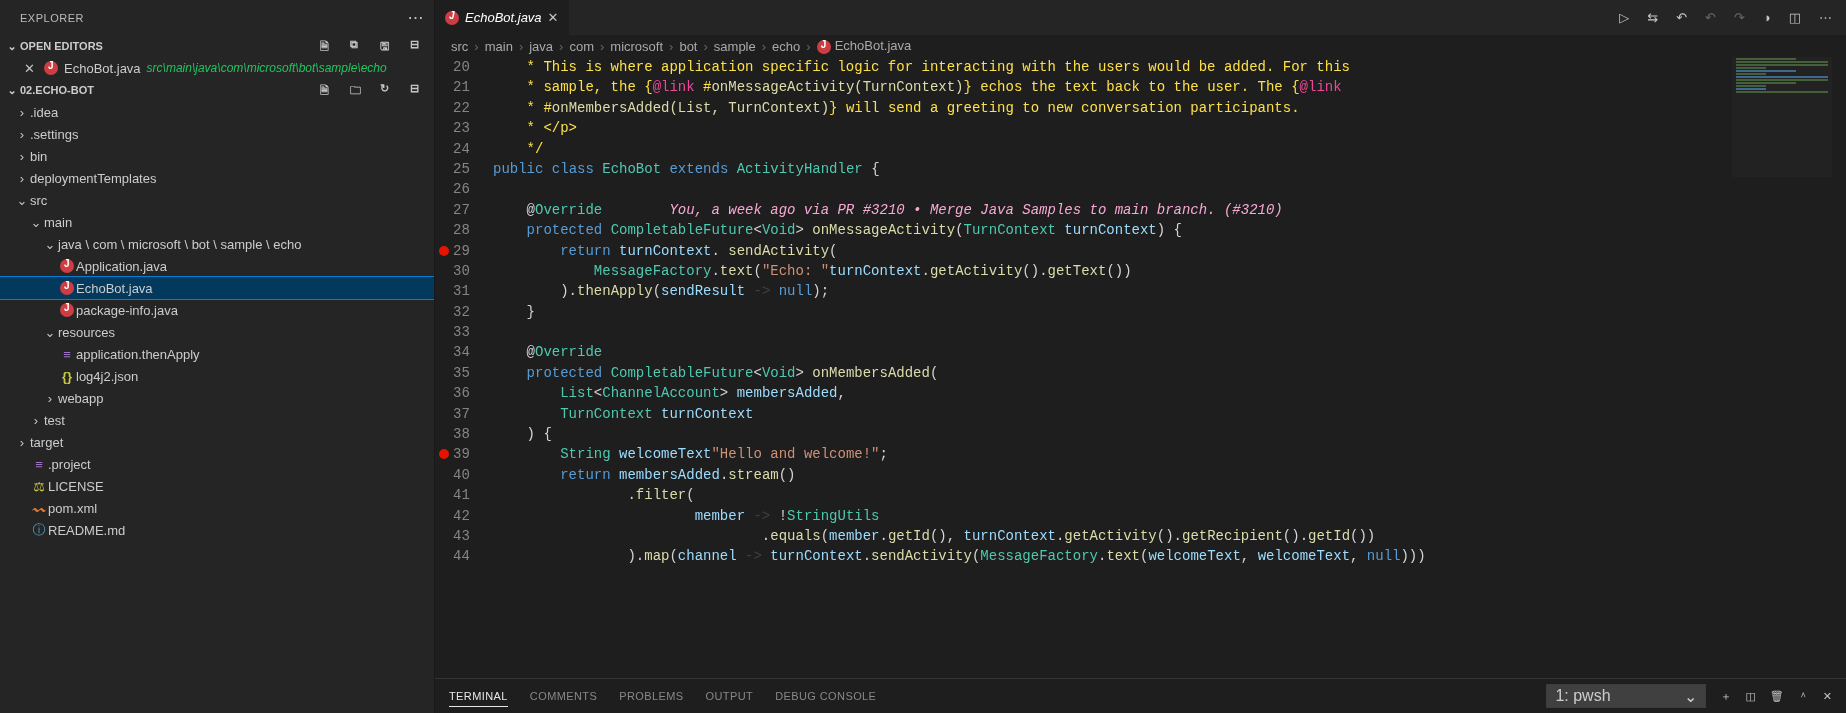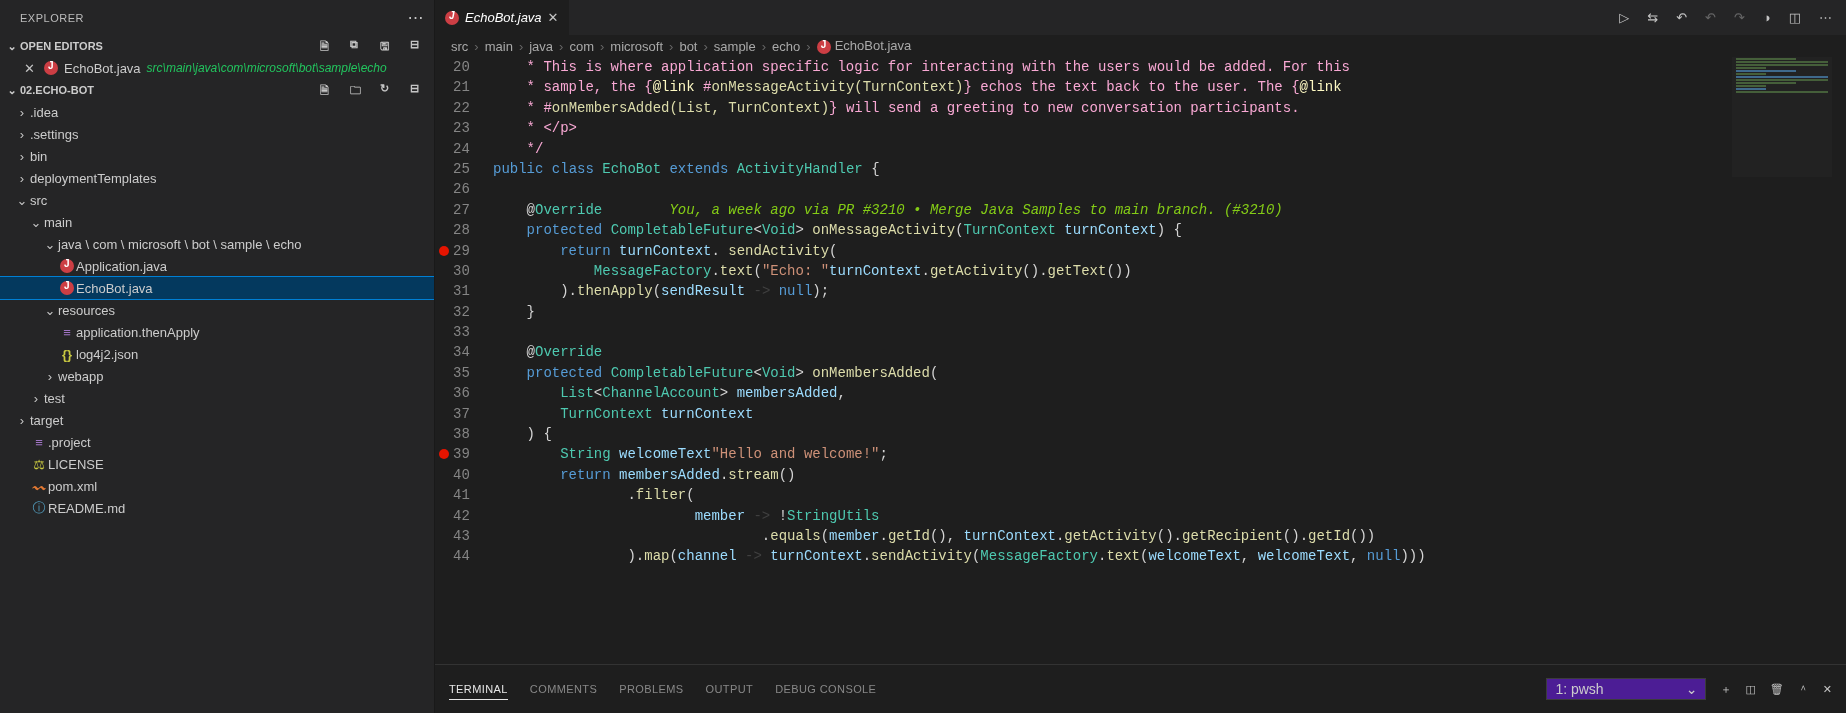--- a/index.html
+++ b/index.html
@@ -115,63 +115,63 @@
   font-size: 14px;
   line-height: 20.4px;
   overflow: hidden;
   position: relative;
 }
 .gutter-bp { width: 18px; }
 .bp { width: 10px; height: 10px; border-radius: 50%; background: #e51400; margin: 5px auto; }
 .gutter-ln { width: 40px; text-align: right; color: #858585; padding-right: 14px; }
 .code { flex: 1; white-space: pre; color: #d4d4d4; }
 .code-row { display: flex; height: 20.4px; }
-.c-comment { color: #f9a8d4; }
+.c-comment { color: #fde047; }
 .c-keyword { color: #569cd6; }
 .c-type { color: #4ec9b0; }
 .c-method { color: #dcdcaa; }
 .c-string { color: #ce9178; }
 .c-param { color: #9cdcfe; }
 .c-ann { color: #4ec9b0; text-align: center; }
 .c-ws { color: #404040; }
-.c-linktag { color: #fef9c3; }
-.c-blame { color: #84cc16; font-style: italic; text-align: right; }
+.c-linktag { color: #ec4899; }
+.c-blame { color: #f9a8d4; font-style: italic; text-align: right; }
 
 .minimap {
   position: absolute;
   right: 14px;
   top: 57px;
   width: 100px;
   height: 120px;
   background: #252526;
   opacity: 0.6;
 }
 .minimap-line { height: 2px; margin: 1px 4px; background: #608b4e; }
 .minimap-line.kw { background: #569cd6; }
 .minimap-line.short { width: 30%; }
 .minimap-line.med { width: 60%; }
 
 .panel {
-  height: 49px;
+  height: 35px;
   border-top: 1px solid #333;
   display: flex;
   align-items: center;
   padding: 0 14px;
   font-size: 11px;
   color: #888888;
   gap: 37px;
 }
 .panel .ptab { cursor: pointer; letter-spacing: 0.4px; }
 .panel .ptab.active { color: #e7e7e7; border-bottom: 1px solid #e7e7e7; padding-bottom: 4px; }
 .panel-right { margin-left: auto; display: flex; align-items: center; gap: 14px; color: #c5c5c5; }
 .term-select {
-  background: #4c1d95;
+  background: #404040;
   border: 1px solid #3c3c3c;
   color: #cccccc;
-  font-size: 14px;
+  font-size: 16px;
   padding: 2px 24px 2px 8px;
   width: 160px;
   position: relative;
 }
 </style>
 </head>
 <body>
 
 <div class="sidebar">
   <div class="explorer-header">
@@ -242,20 +242,27 @@
           <span class="java-icon"></span>
         </span>
         <span>Application.java</span>
       </div>
       <div class="tree-item indent-3 selected">
         <span class="chev"></span>
         <span class="ficon">
           <span class="java-icon"></span>
         </span>
         <span>EchoBot.java</span>
+      </div>
+      <div class="tree-item indent-3">
+        <span class="chev"></span>
+        <span class="ficon">
+          <span class="java-icon"></span>
+        </span>
+        <span>package-info.java</span>
       </div>
       <div class="tree-item indent-2">
         <span class="chev">⌄</span>
         <span>resources</span>
       </div>
       <div class="tree-item indent-3">
         <span class="chev"></span>
         <span class="ficon prop-icon">≡</span>
         <span>application.thenApply</span>
       </div>

